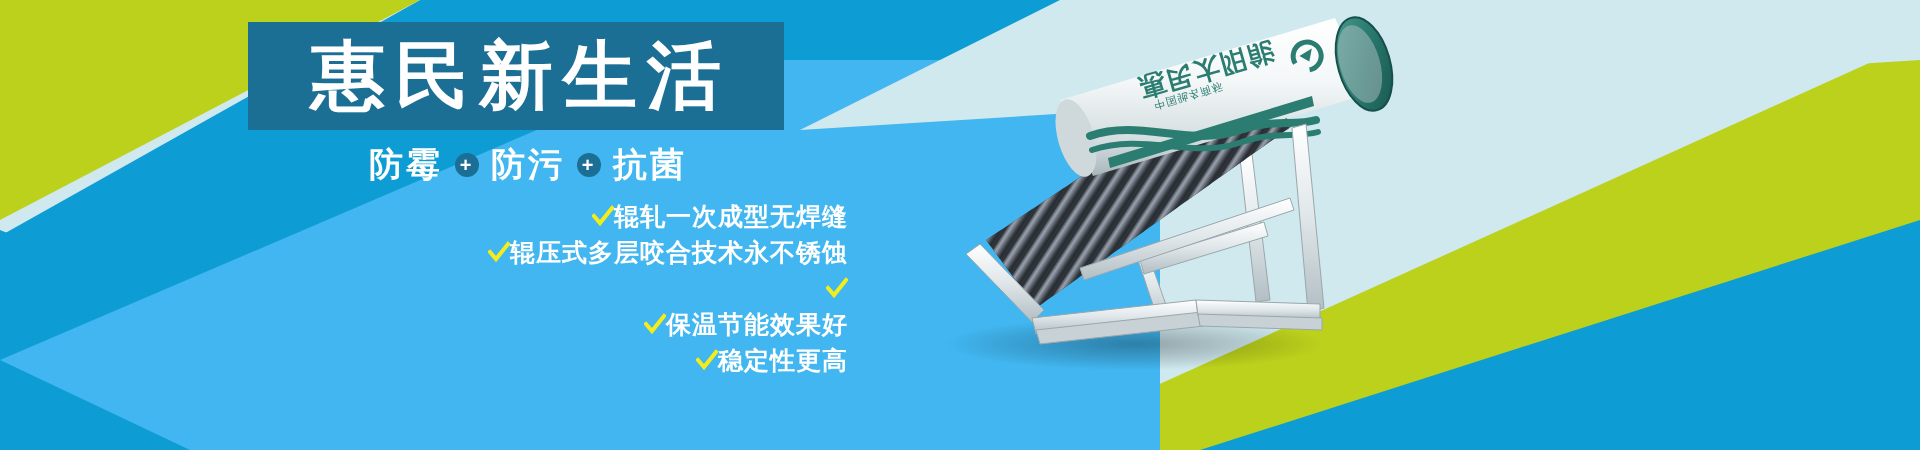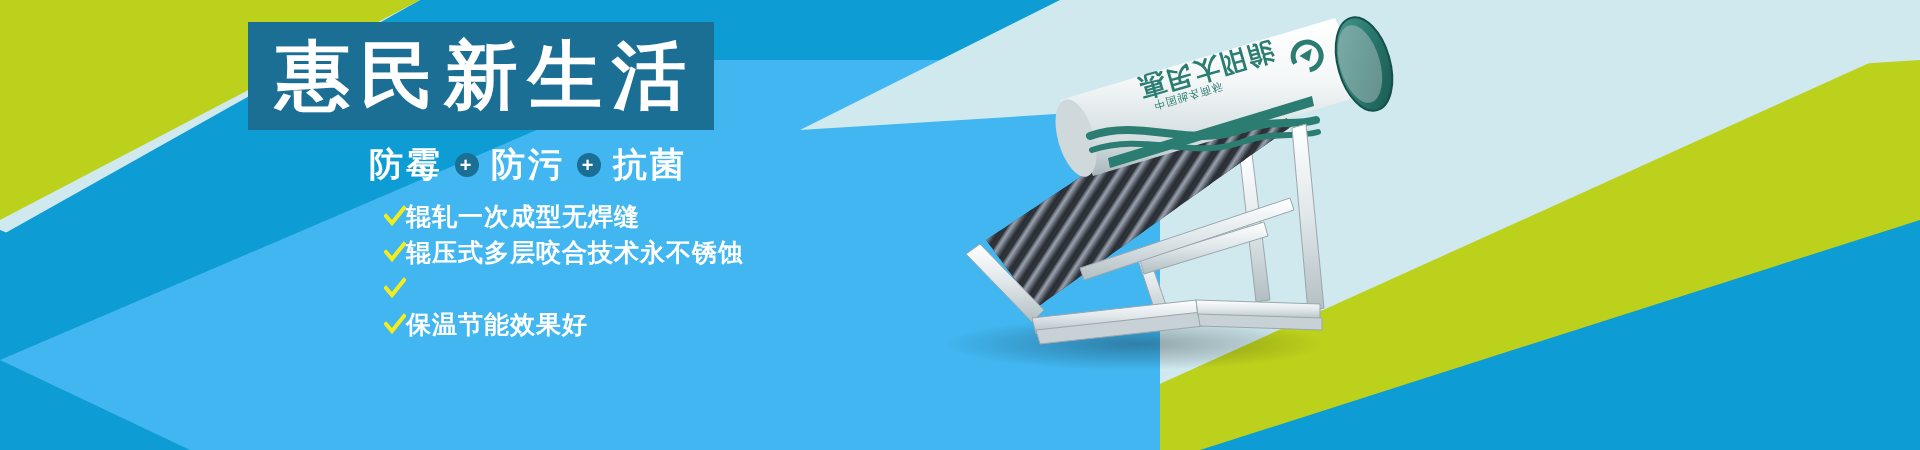--- a/index.html
+++ b/index.html
@@ -66,21 +66,21 @@
   }
 
   
   .content {
     position:absolute;
     left:248px; top:22px;
     width:600px;
   }
 
   .title-box {
-    width:466px; height:108px;
+    width:536px; height:108px;
     background:#1b6e94;
     display:flex; align-items:center; justify-content:center;
   }
   .title-text {
     color:#ffffff;
     font-size:74px;
     font-weight:bold;
     letter-spacing:10px;
     line-height:1;
     white-space:nowrap;
@@ -118,20 +118,21 @@
   .bullets {
     margin-top:16px;
     padding-left:136px;
     list-style:none;
   }
   .bullet {
     display:flex;
     align-items:center;
     height:34px;
     margin-bottom:2px;
+    justify-content:flex-end;
   }
   .check {
     flex:0 0 auto;
     width:22px; height:22px;
     position:relative;
   }
   .check svg { display:block; }
   .bullet-text {
     color:#ffffff;
     font-size:25px;
@@ -203,20 +204,28 @@
             </svg>
         </span>
       </li>
       <li class="bullet">
         <span class="check">
           <svg width="22" height="22" viewBox="0 0 22 22">
               <path d="M2 11 L8 18 L20 3" fill="none" stroke="#f5ec1b" stroke-width="4" stroke-linecap="square"></path>
             </svg>
         </span>
         <span class="bullet-text">保温节能效果好</span>
+      </li>
+      <li class="bullet">
+        <span class="check">
+          <svg width="22" height="22" viewBox="0 0 22 22">
+              <path d="M2 11 L8 18 L20 3" fill="none" stroke="#f5ec1b" stroke-width="4" stroke-linecap="square"></path>
+            </svg>
+        </span>
+        <span class="bullet-text">稳定性更高</span>
       </li>
     </ul>
 
   </div>
 
   <div class="product">
     <svg width="560" height="372" viewBox="0 0 560 372">
       <defs>
         <linearGradient id="tubeG" x1="0" y1="0" x2="1" y2="0">
           <stop offset="0%" stop-color="#4a4f58"></stop>

